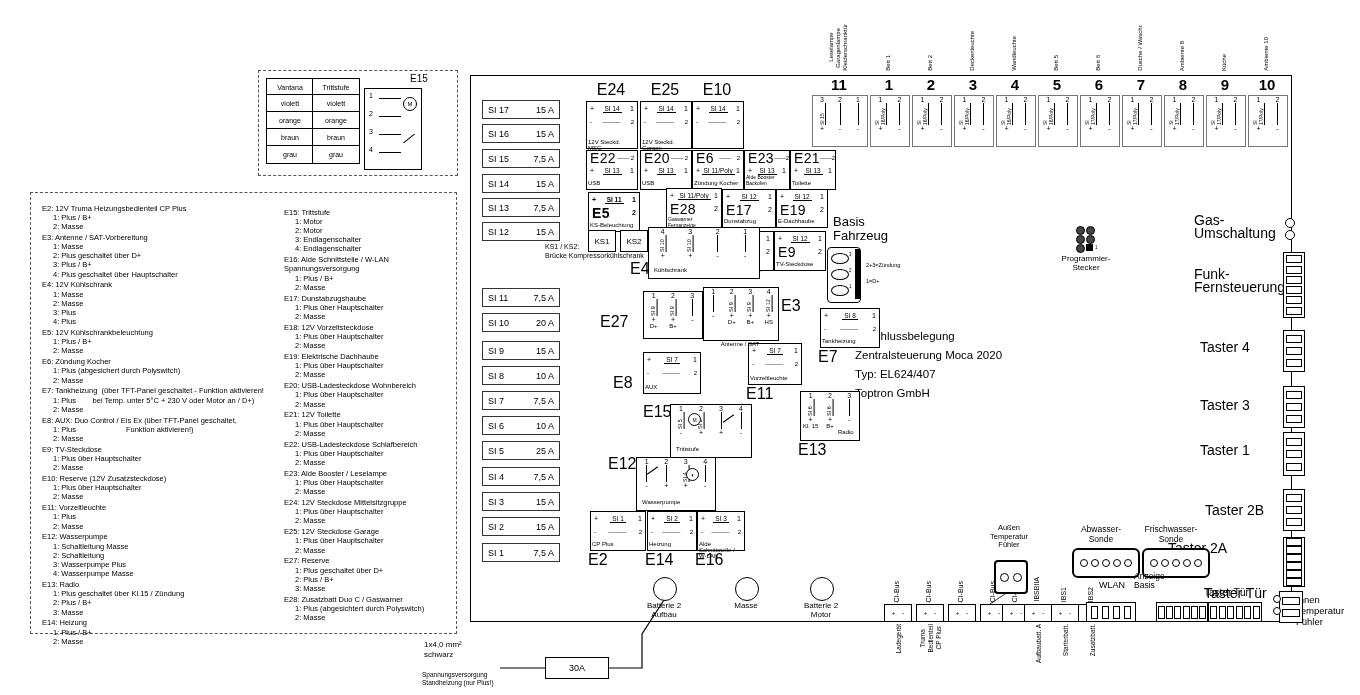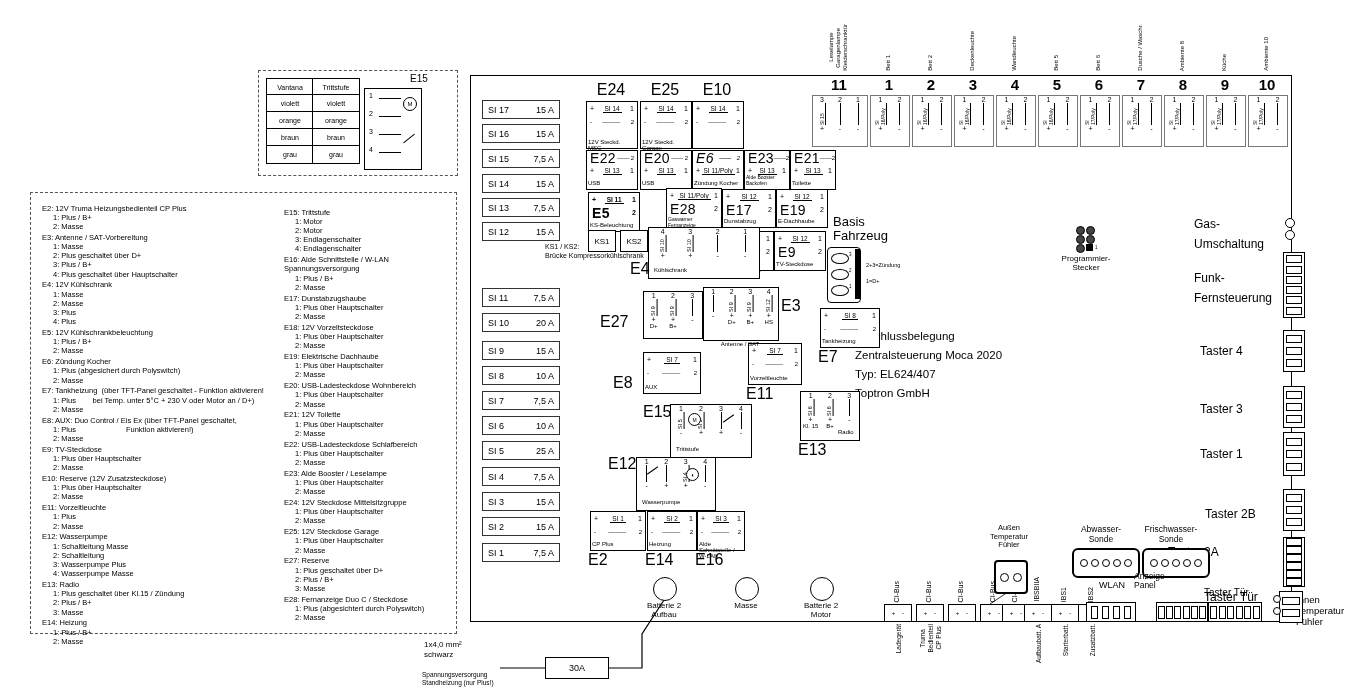--- a/index.html
+++ b/index.html
@@ -26,21 +26,21 @@
   .mfuse{font-size:5.5px;height:17px}
   .slotblock{border:1.2px solid #000;background:#fff;display:flex;flex-direction:column;justify-content:space-evenly}
   .slot{border:1px solid #000;margin:0 2px;height:6px}
   .hslotbox{border:1.2px solid #000;background:#fff;display:flex;align-items:center;justify-content:space-evenly}
   .hslot{border:1px solid #000;width:5px;height:11px}
   .hline{border-top:1px solid #000}
   .preline{white-space:pre-line}
   .desc{font-size:7.5px;line-height:9.2px}
   .dtitle{margin-top:1.6px;white-space:pre-wrap}
   .dpin{padding-left:11px;white-space:pre-wrap}
-  .rlabel{font-size:12px;line-height:20px;white-space:pre-line}
+  .rlabel{font-size:14px;line-height:13px;white-space:pre-line}
   .title-line{font-size:11.5px}
   .center{display:flex;align-items:center;justify-content:center;text-align:center}
 </style>
 </head>
 <body>
 
 <div id="canvas">
 
   <svg class="abs" width="1360" height="695" style="left:0;top:0;pointer-events:none">
     <polyline points="500,668 642,668 642,634 664,600" fill="none" stroke="#000" stroke-width="1.2"></polyline>
@@ -181,21 +181,21 @@
       <div class="dtitle">E24: 12V Steckdose Mittelsitzgruppe</div>
       <div class="dpin">1: Plus über Hauptschalter</div>
       <div class="dpin">2: Masse</div>
       <div class="dtitle">E25: 12V Steckdose Garage</div>
       <div class="dpin">1: Plus über Hauptschalter</div>
       <div class="dpin">2: Masse</div>
       <div class="dtitle">E27: Reserve</div>
       <div class="dpin">1: Plus geschaltet über D+</div>
       <div class="dpin">2: Plus / B+</div>
       <div class="dpin">3: Masse</div>
-      <div class="dtitle">E28: Fernanzeige Duo C / Steckdose</div>
+      <div class="dtitle">E28: Zusatzbatt Duo C / Gaswarner</div>
       <div class="dpin">1: Plus (abgesichtert durch Polyswitch)</div>
       <div class="dpin">2: Masse</div>
     </div>
     <div class="abs fusebox" style="left: 482px; top: 100px; width: 66px; height: 17px;">
       <span>SI 17</span>
       <span>15 A</span>
     </div>
     <div class="abs fusebox" style="left: 482px; top: 124px; width: 66px; height: 17px;">
       <span>SI 16</span>
       <span>15 A</span>
@@ -321,21 +321,21 @@
         <span>2</span>
       </div>
       <div class="c2row">
         <span>+</span>
         <span class="fuseu">SI 13</span>
         <span>1</span>
       </div>
     </div>
     <div class="abs cap preline" style="left: 642px; top: 180px; width: 46px;">USB</div>
     <div class="abs conn2" style="left: 692px; top: 150px; width: 50px; height: 38px;">
-      <div class="c2row" style="font-size: 6px; font-style: italic;">
+      <div class="c2row" style="font-size: 6px;">
         <span class="bigcode">E6</span>
         <span>——</span>
         <span>2</span>
       </div>
       <div class="c2row">
         <span>+</span>
         <span class="fuseu">SI 11/Poly</span>
         <span>1</span>
       </div>
     </div>
@@ -1064,21 +1064,21 @@
 Sonde</div>
     <div class="abs solid" style="left: 1142px; top: 548px; width: 58px; height: 26px; border-width: 2px; border-radius: 6px; display: flex; align-items: center; justify-content: space-evenly; padding: 0px 3px;">
       <div class="circle" style="width: 6px; height: 6px;"></div>
       <div class="circle" style="width: 6px; height: 6px;"></div>
       <div class="circle" style="width: 6px; height: 6px;"></div>
       <div class="circle" style="width: 6px; height: 6px;"></div>
       <div class="circle" style="width: 6px; height: 6px;"></div>
     </div>
     <div class="abs center" style="left: 1090px; top: 580px; width: 44px; font-size: 9px;">WLAN</div>
     <div class="abs preline" style="left: 1134px; top: 572px; width: 46px; font-size: 8.5px; line-height: 9px;">Anzeige-
-Panel</div>
+Basis</div>
     <div class="abs" style="left: 1204px; top: 587px; font-size: 10px;">Taster Tür</div>
     <div class="abs hslotbox" style="left: 1086px; top: 602px; width: 48px; height: 18px;">
       <div class="hslot"></div>
       <div class="hslot"></div>
       <div class="hslot"></div>
       <div class="hslot"></div>
     </div>
     <div class="abs hslotbox" style="left: 1156px; top: 602px; width: 50px; height: 18px;">
       <div class="hslot"></div>
       <div class="hslot"></div>

